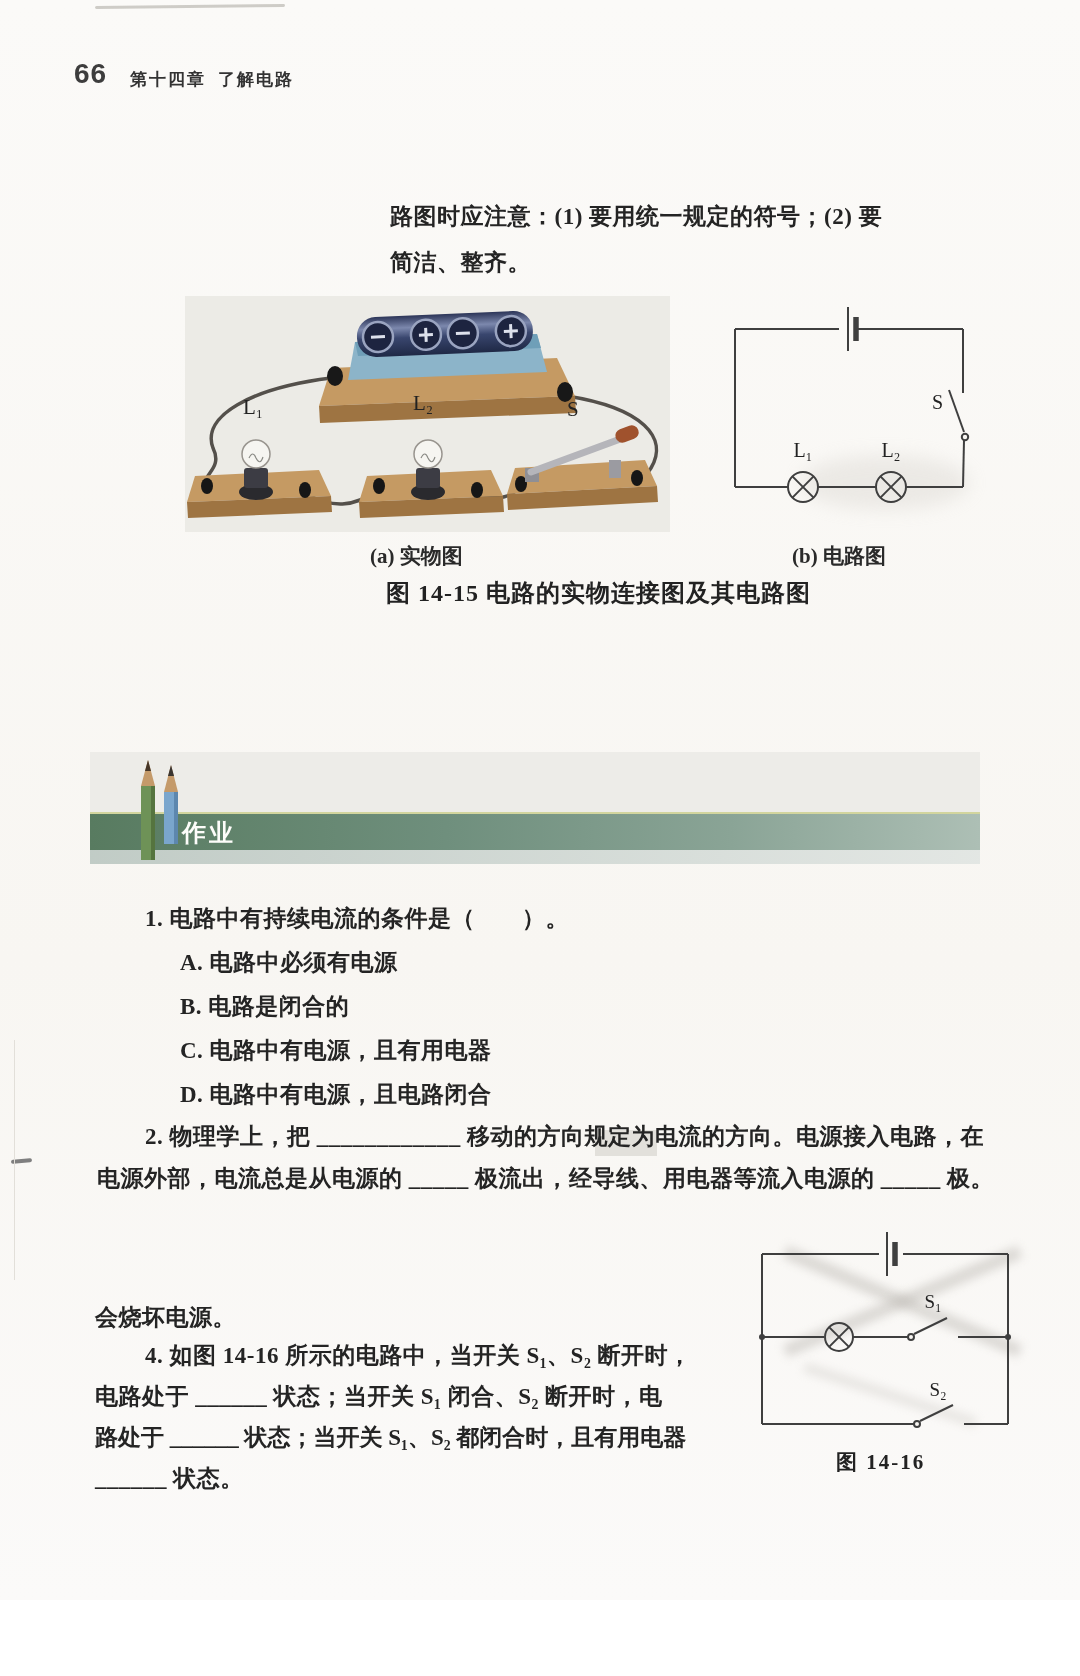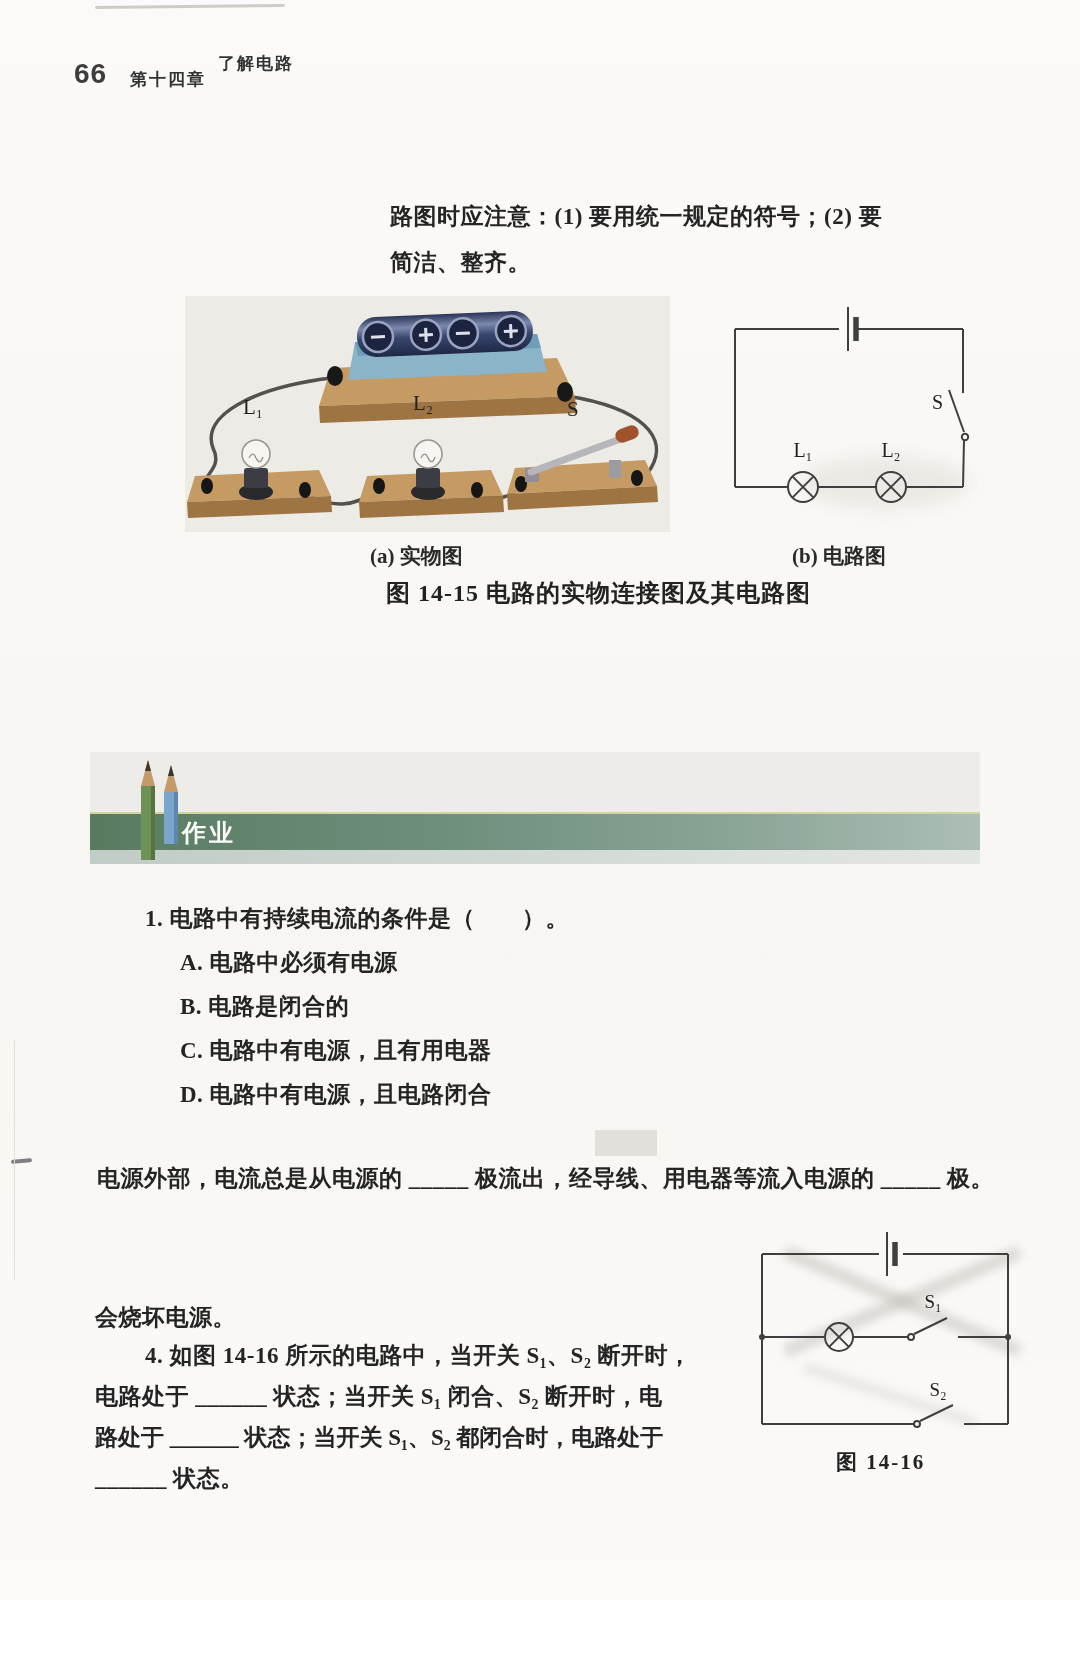--- a/index.html
+++ b/index.html
@@ -9,21 +9,21 @@
     overflow:hidden;
     font-family:"Liberation Serif","DejaVu Serif",serif;
     color:#262626;
   }
   .abs { position:absolute; }
   .sans { font-family:"Liberation Sans","DejaVu Sans",sans-serif; }
 
   
   .page-num { position:absolute; left:74px; top:58px; font-size:28px; font-weight:bold; color:#3d3d3d; letter-spacing:1px; }
   .chapter  { position:absolute; left:130px; top:68px; font-size:17px; font-weight:bold; color:#333; letter-spacing:2px; }
-  .chapter-title { position:absolute; left:218px; top:52px; font-size:17px; font-weight:bold; color:#333; letter-spacing:2px; }
+  .chapter-title { position:absolute; left:218px; top:68px; font-size:17px; font-weight:bold; color:#333; letter-spacing:2px; }
 
   
   .intro-line { position:absolute; font-size:23px; font-weight:600; letter-spacing:0.5px; white-space:nowrap; color:#242424; }
 
   
   .cap { position:absolute; font-size:21px; font-weight:600; color:#2a2a2a; white-space:nowrap; }
   .cap-main { position:absolute; font-size:24px; font-weight:bold; color:#222; letter-spacing:1px; white-space:nowrap; }
 
   
   .banner-band { position:absolute; left:90px; top:752px; width:890px; height:62px; background:#edece8; }
@@ -202,27 +202,28 @@
     </g>
   </svg>
 
   <div class="qline" style="left:145px; top:903px;">1. 电路中有持续电流的条件是（　　）。</div>
   <div class="qline" style="left:180px; top:947px;">A. 电路中必须有电源</div>
   <div class="qline" style="left:180px; top:991px;">B. 电路是闭合的</div>
   <div class="qline" style="left:180px; top:1079px;">D. 电路中有电源，且电路闭合</div>
   <div class="qline" style="left:180px; top:1035px;">C. 电路中有电源，且有用电器</div>
 
   <div class="artifact a-blank"></div>
+  <div class="qline" style="left:145px; top:1121px;">2. 物理学上，把 ____________ 移动的方向规定为电流的方向。电源接入电路，在</div>
   <div class="qline" style="left:97px; top:1163px;">电源外部，电流总是从电源的 _____ 极流出，经导线、用电器等流入电源的 _____ 极。</div>
 
   <div class="qline" style="left:95px; top:1302px;">会烧坏电源。</div>
 
   <div class="qline" style="left:145px; top:1340px;">4. 如图 14-16 所示的电路中，当开关 S₁、S₂ 断开时，</div>
   <div class="qline" style="left:95px; top:1381px;">电路处于 ______ 状态；当开关 S₁ 闭合、S₂ 断开时，电</div>
-  <div class="qline" style="left:95px; top:1422px; letter-spacing:0;">路处于 ______ 状态；当开关 S₁、S₂ 都闭合时，电路处于</div>
+  <div class="qline" style="left:95px; top:1422px; letter-spacing:0;">路处于 ______ 状态；当开关 S₁、S₂ 都闭合时，且有用电器</div>
   <div class="qline" style="left:95px; top:1463px;">______ 状态。</div>
 
   <div class="artifact a-x1"></div>
   <div class="artifact a-x2"></div>
   <div class="artifact a-x3"></div>
 
   <svg class="abs" style="left:748px; top:1230px;" width="272" height="216" viewBox="0 0 272 216">
     <g stroke="#3f3f3f" stroke-width="2" fill="none">
       <path d="M14,24 H131"></path>
         <path d="M155,24 H260"></path>

